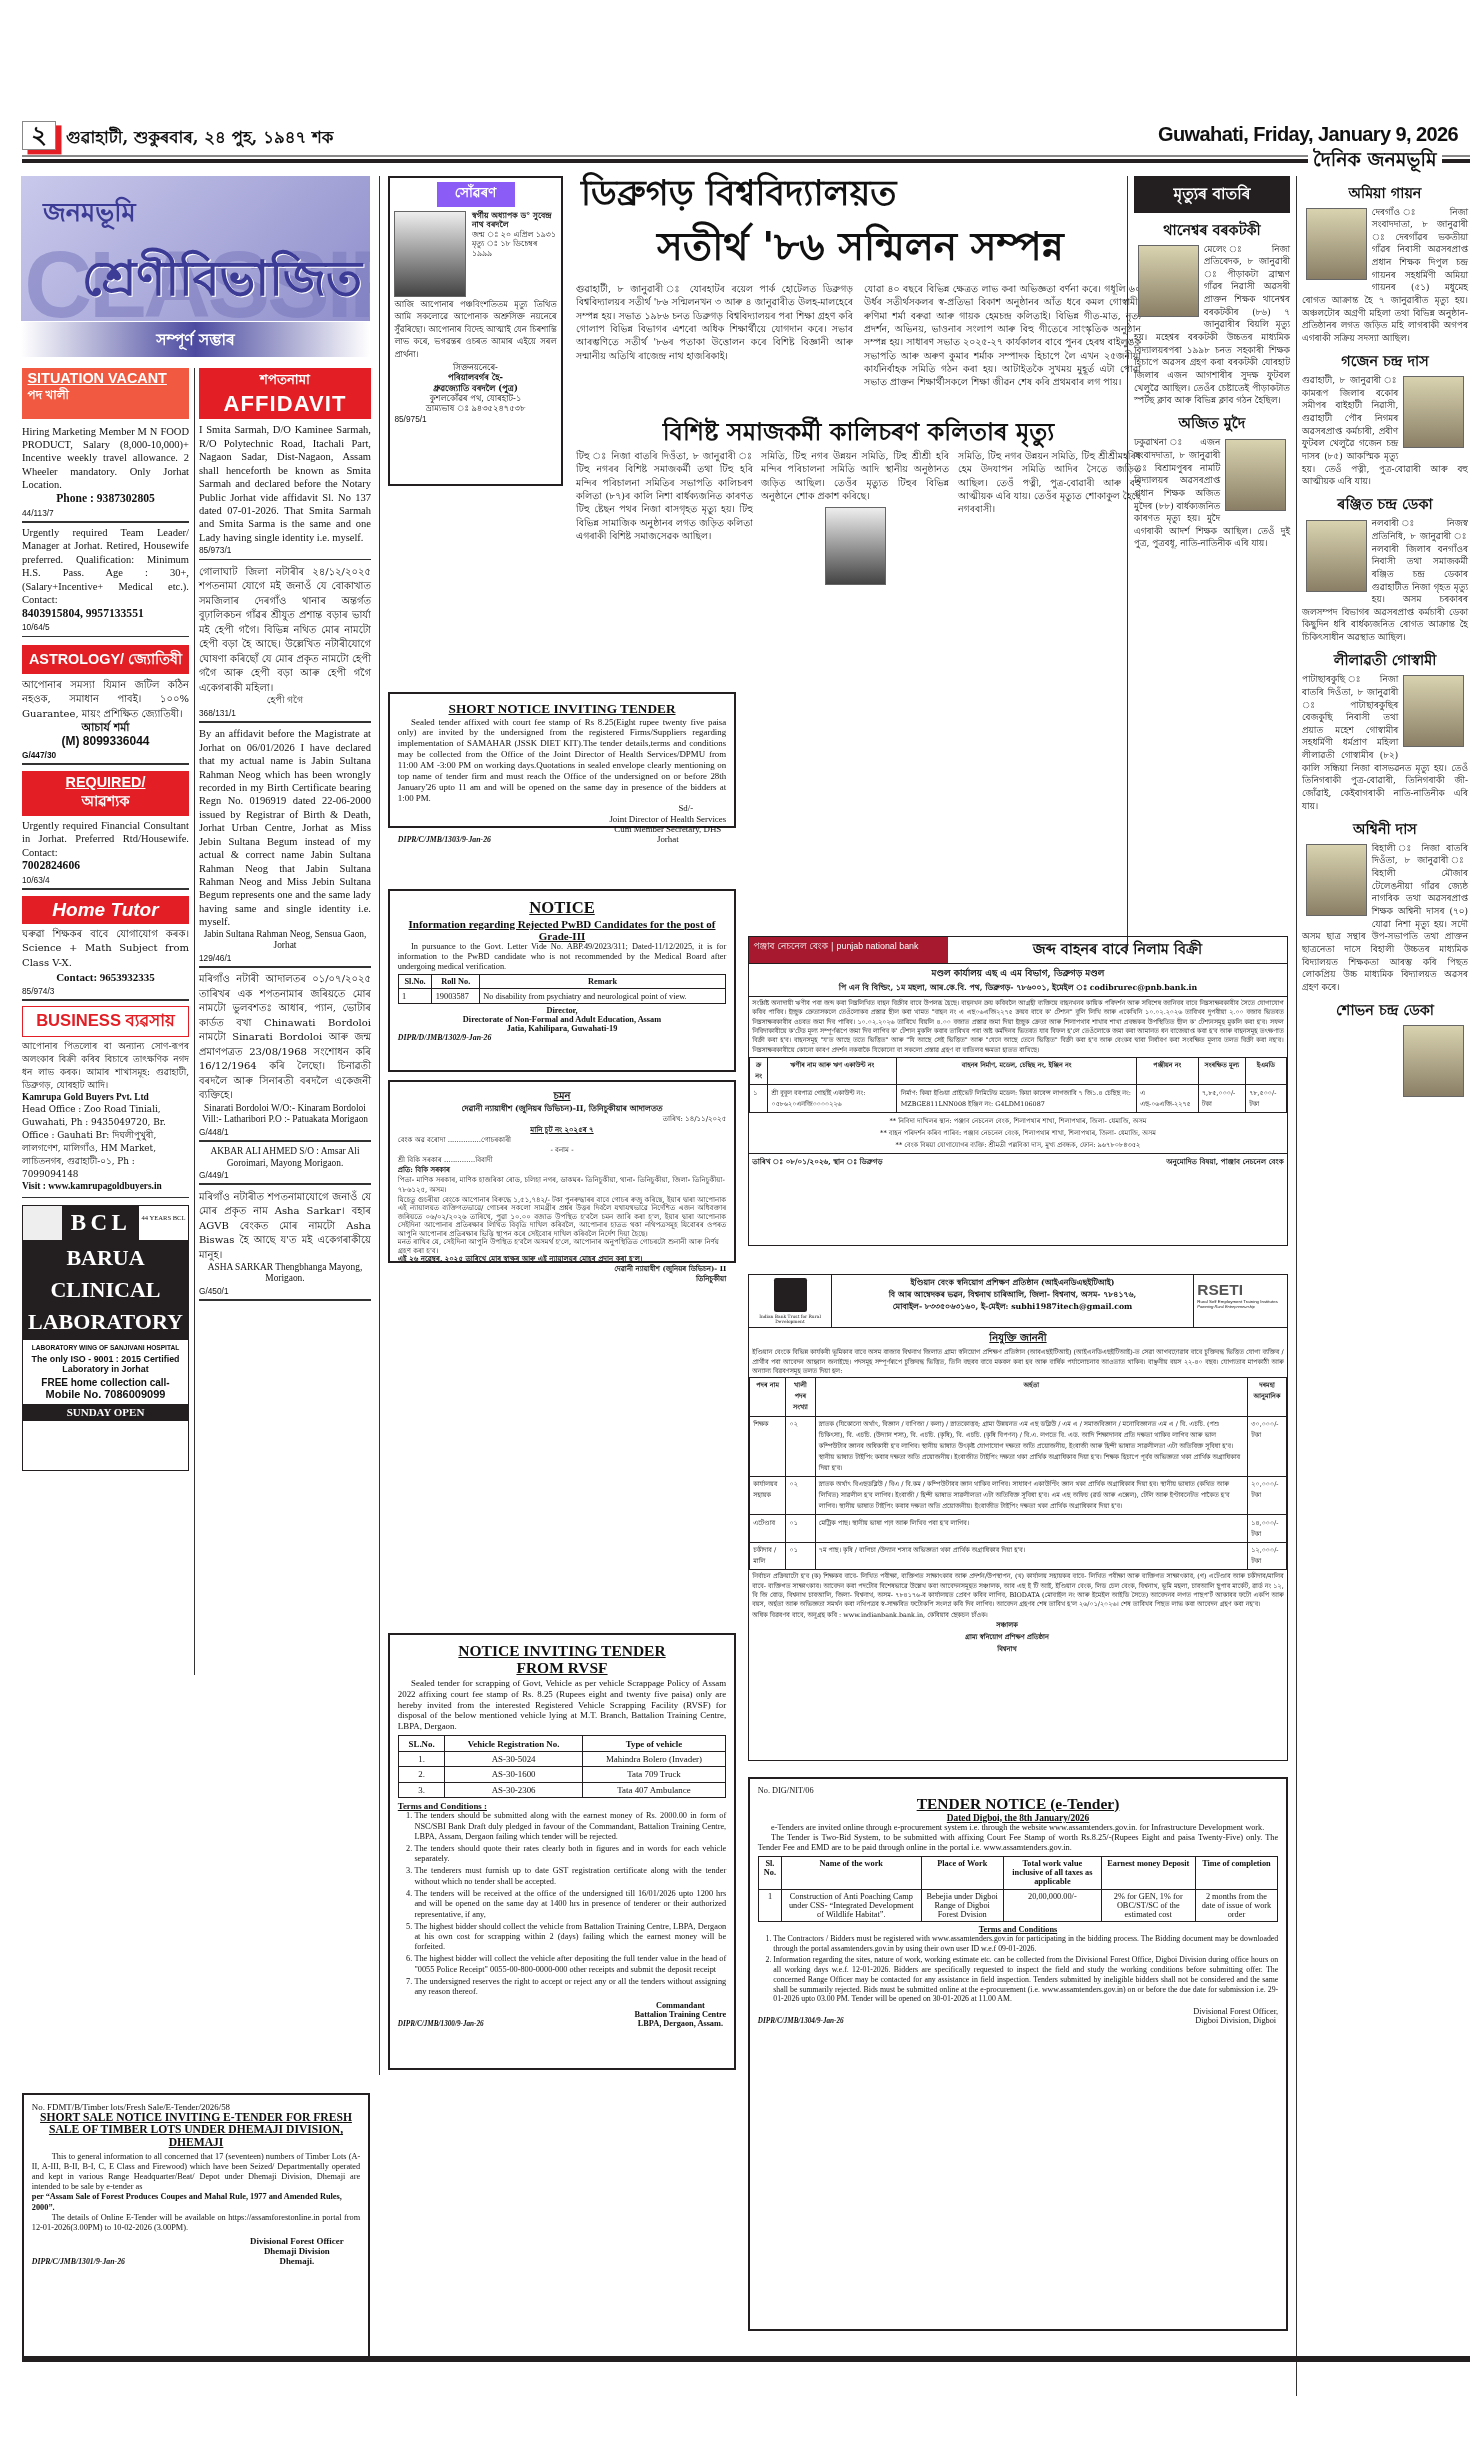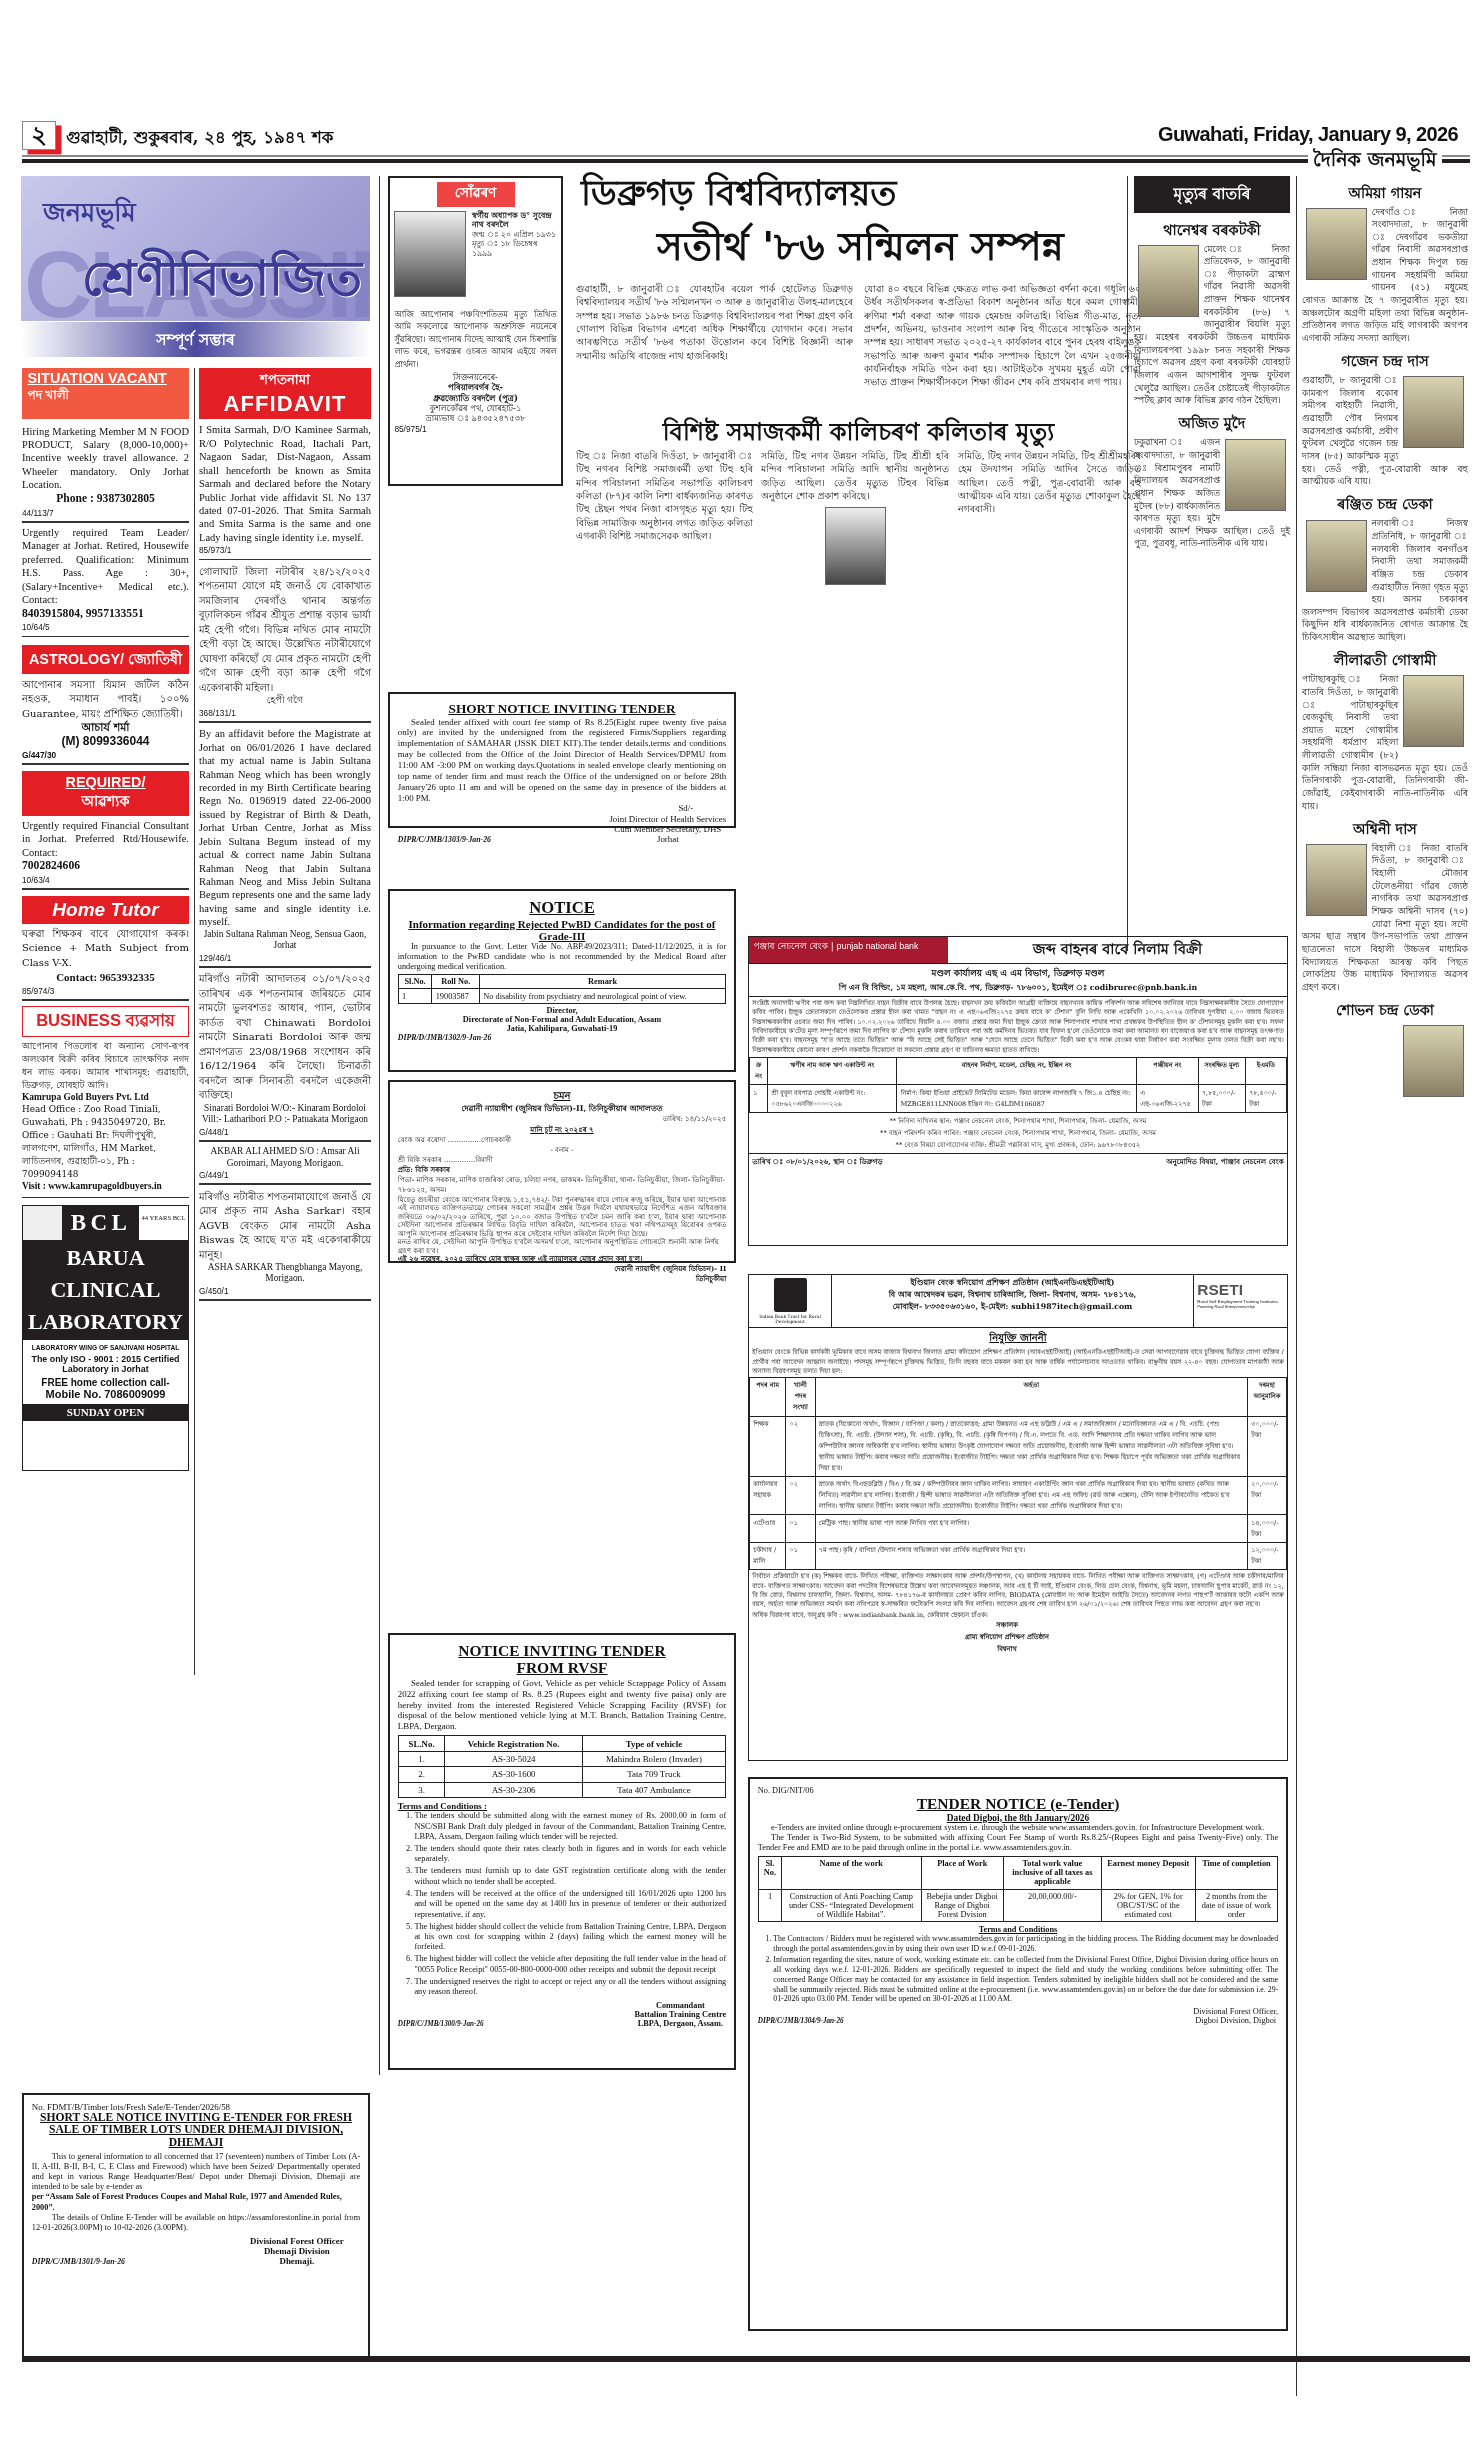--- a/index.html
+++ b/index.html
@@ -33,21 +33,21 @@
 #classified-banner .main{position:absolute;left:61px;top:66px;font-size:48px;font-weight:bold;color:#3c3b95;text-shadow:1.1px 1.1px 0 #fff}
 #classified-sub{left:21px;top:322px;width:349px;height:35px;background:linear-gradient(90deg,#fff,#4b4aa0 50%,#fff);color:#fff;text-align:center;font-size:15.5px;line-height:35px;font-weight:bold}
 .cat{background:#e31e24;color:#fff;font-family:"Liberation Sans",sans-serif;font-weight:bold;text-align:center}
 .cat.orange{background:#f15a40}
 .col1{left:22px;width:167px}
 .col2{left:199px;width:172px}
 .ad-text{font-size:10.5px;line-height:1.28;font-family:"Liberation Serif",serif}
 .ad-text-as{font-size:10px;line-height:1.45}
 
 #memorial{left:388px;top:176px;width:175px;border:2.2px solid #231f20;padding:4.4px;height:310px}
-#memorial .tag{background:#ef4444;color:#fff;text-align:center;font-size:13.3px;font-weight:bold;padding:1.1px;width:78px;margin:0 auto 4.4px}
+#memorial .tag{background:#8b5cf6;color:#fff;text-align:center;font-size:13.3px;font-weight:bold;padding:1.1px;width:78px;margin:0 auto 4.4px}
 .photo{background:linear-gradient(180deg,#d9d3b0,#8a7f66);border:0.6px solid #666}
 .photo.bw{background:linear-gradient(180deg,#eee,#888 60%,#444)}
 
 #head1{left:581px;top:174px;width:559px;font-size:35px;font-weight:bold;text-align:left;line-height:1.1}
 #head2{left:581px;top:216px;width:559px;font-size:39px;font-weight:bold;text-align:center}
 .news{font-size:9.4px;line-height:1.42;text-align:justify}
 .tbl{border-collapse:collapse;width:100%}
 .tbl td,.tbl th{border:1.1px solid #231f20;padding:2.2px 3.3px;vertical-align:top}
 .tbl th{font-weight:bold}
 .dark{background:#231f20;color:#fff}
@@ -184,21 +184,21 @@
 <div class="abs" id="memorial">
   <div class="tag">সোঁৱৰণ</div>
   <div style="display:flex;gap:5.5px">
     <div class="photo bw" style="width:72px;height:86px"></div>
     <div style="flex:1;font-size:7.8px;line-height:1.4">
       <p class="b">স্বৰ্গীয় অধ্যাপক ড° সুবেন্দ্ৰ নাথ বৰদলৈ</p>
       <p>জন্ম ঃ ২০ এপ্ৰিল ১৯৩১</p>
       <p>মৃত্যু ঃ ১৮ ডিচেম্বৰ ১৯৯৯</p>
     </div>
   </div>
-  <p class="just" style="font-size:8.3px;line-height:1.5;margin-top:11px">আজি আপোনাৰ পঞ্চবিংশতিতম মৃত্যু তিথিত আমি সকলোৱে আপোনাক অশ্ৰুসিক্ত নয়নেৰে সুঁৱৰিছো। আপোনাৰ বিদেহ আত্মাই যেন চিৰশান্তি লাভ কৰে, ভগৱন্তৰ ওচৰত আমাৰ এইয়ে সৰল প্ৰাৰ্থনা।</p>
+  <p class="just" style="font-size:8.3px;line-height:1.5;margin-top:1px">আজি আপোনাৰ পঞ্চবিংশতিতম মৃত্যু তিথিত আমি সকলোৱে আপোনাক অশ্ৰুসিক্ত নয়নেৰে সুঁৱৰিছো। আপোনাৰ বিদেহ আত্মাই যেন চিৰশান্তি লাভ কৰে, ভগৱন্তৰ ওচৰত আমাৰ এইয়ে সৰল প্ৰাৰ্থনা।</p>
   <p class="center" style="font-size:8.3px;margin-top:2.2px">সিক্তনয়নেৰে-</p>
   <p class="center b" style="font-size:8.3px">পৰিয়ালবৰ্গৰ হৈ-</p>
   <p class="center b" style="font-size:8.3px">ধ্ৰুৱজ্যোতি বৰদলৈ (পুত্ৰ)</p>
   <p class="center" style="font-size:8.3px">কুশলকোঁৱৰ পথ, যোৰহাট-১</p>
   <p class="center" style="font-size:8.3px">ভ্ৰাম্যভাষ ঃ ৯৪৩৫২৪৭৫৩৮</p>
   <div class="small-ref">85/975/1</div>
 </div>
 
 <div class="abs" id="head1">ডিব্ৰুগড় বিশ্ববিদ্যালয়ত</div>
 <div class="abs" id="head2">সতীৰ্থ '৮৬ সন্মিলন সম্পন্ন</div>

